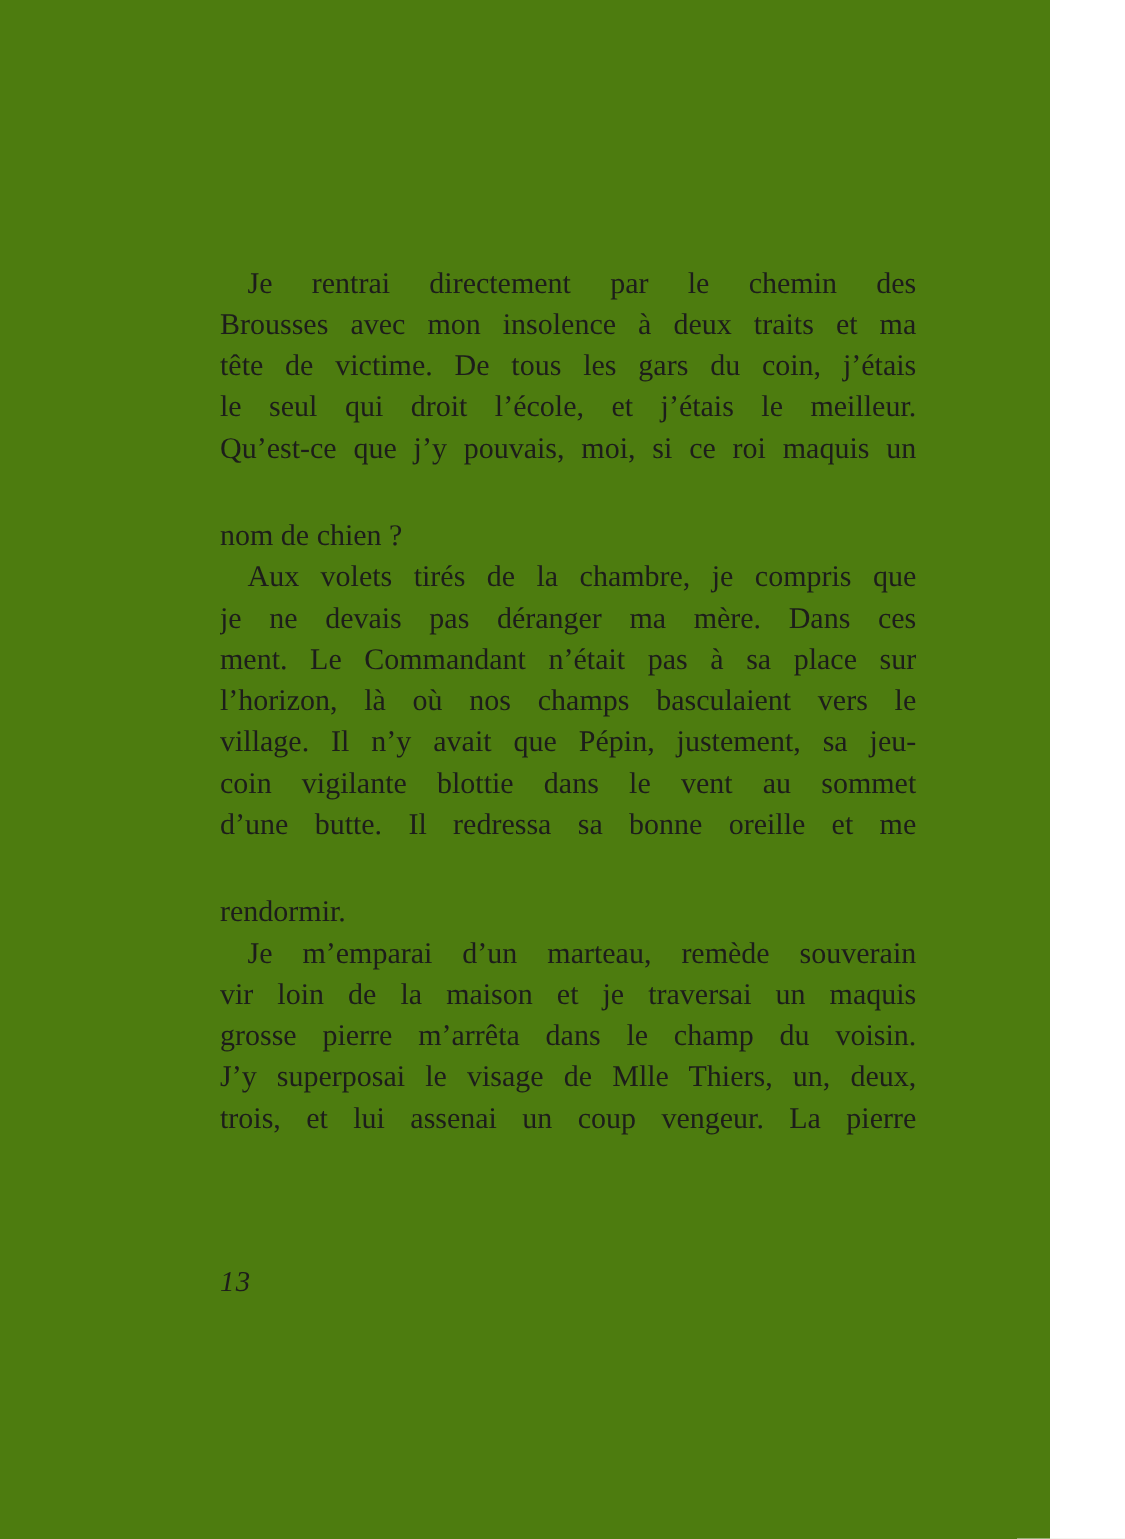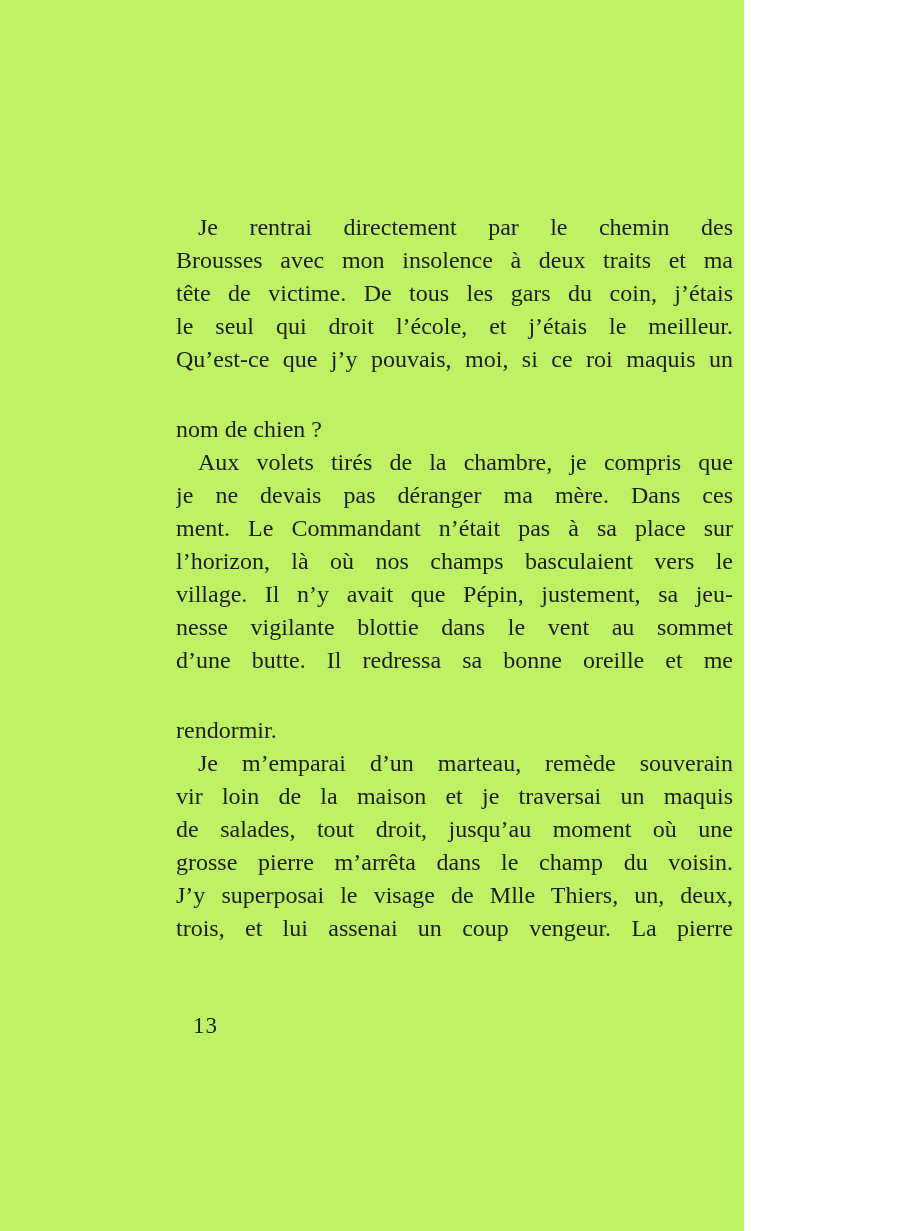--- a/index.html
+++ b/index.html
@@ -2,23 +2,23 @@
 <html><head>
 <meta charset="utf-8">
 <style>
   html, body {
     margin: 0;
     padding: 0;
     background: #ffffff;
   }
   .book-page {
     position: relative;
-    width: 744px;
+    width: 840px;
     height: 1231px;
-    background: #bef264;
+    background: #4d7c0f;
     overflow: hidden;
     font-family: "Liberation Serif", "DejaVu Serif", serif;
     color: #1d1d1b;
   }
   .text-block {
     position: absolute;
     left: 176px;
     top: 211px;
     width: 557px;
     font-size: 24px;
@@ -39,23 +39,24 @@
   .text-line.last {
     text-align: left;
     text-align-last: left;
     margin-top: 37px;
   }
   .text-line.indent {
     text-indent: 22px;
   }
   .page-number {
     position: absolute;
-    left: 193px;
+    left: 176px;
     top: 1013px;
     font-size: 23px;
+    font-style: italic;
     letter-spacing: 1px;
   }
 </style>
 </head>
 <body>
 
 <div class="book-page">
 
   <div class="text-block">
 
@@ -67,29 +68,28 @@
       <div class="text-line">Qu’est-ce que j’y pouvais, moi, si ce roi maquis un</div>
       <div class="text-line last">nom de chien ?</div>
     </div>
 
     <div class="paragraph">
       <div class="text-line indent">Aux volets tirés de la chambre, je compris que</div>
       <div class="text-line">je ne devais pas déranger ma mère. Dans ces</div>
       <div class="text-line">ment. Le Commandant n’était pas à sa place sur</div>
       <div class="text-line">l’horizon, là où nos champs basculaient vers le</div>
       <div class="text-line">village. Il n’y avait que Pépin, justement, sa jeu-</div>
-      <div class="text-line">nesse vigilante blottie dans le vent au sommet</div>
+      <div class="text-line">coin vigilante blottie dans le vent au sommet</div>
       <div class="text-line">d’une butte. Il redressa sa bonne oreille et me</div>
       <div class="text-line last">rendormir.</div>
     </div>
 
     <div class="paragraph">
       <div class="text-line indent">Je m’emparai d’un marteau, remède souverain</div>
       <div class="text-line">vir loin de la maison et je traversai un maquis</div>
-      <div class="text-line">de salades, tout droit, jusqu’au moment où une</div>
       <div class="text-line">grosse pierre m’arrêta dans le champ du voisin.</div>
       <div class="text-line">J’y superposai le visage de Mlle Thiers, un, deux,</div>
       <div class="text-line">trois, et lui assenai un coup vengeur. La pierre</div>
     </div>
 
   </div>
 
   <div class="page-number">13</div>
 
 </div>

